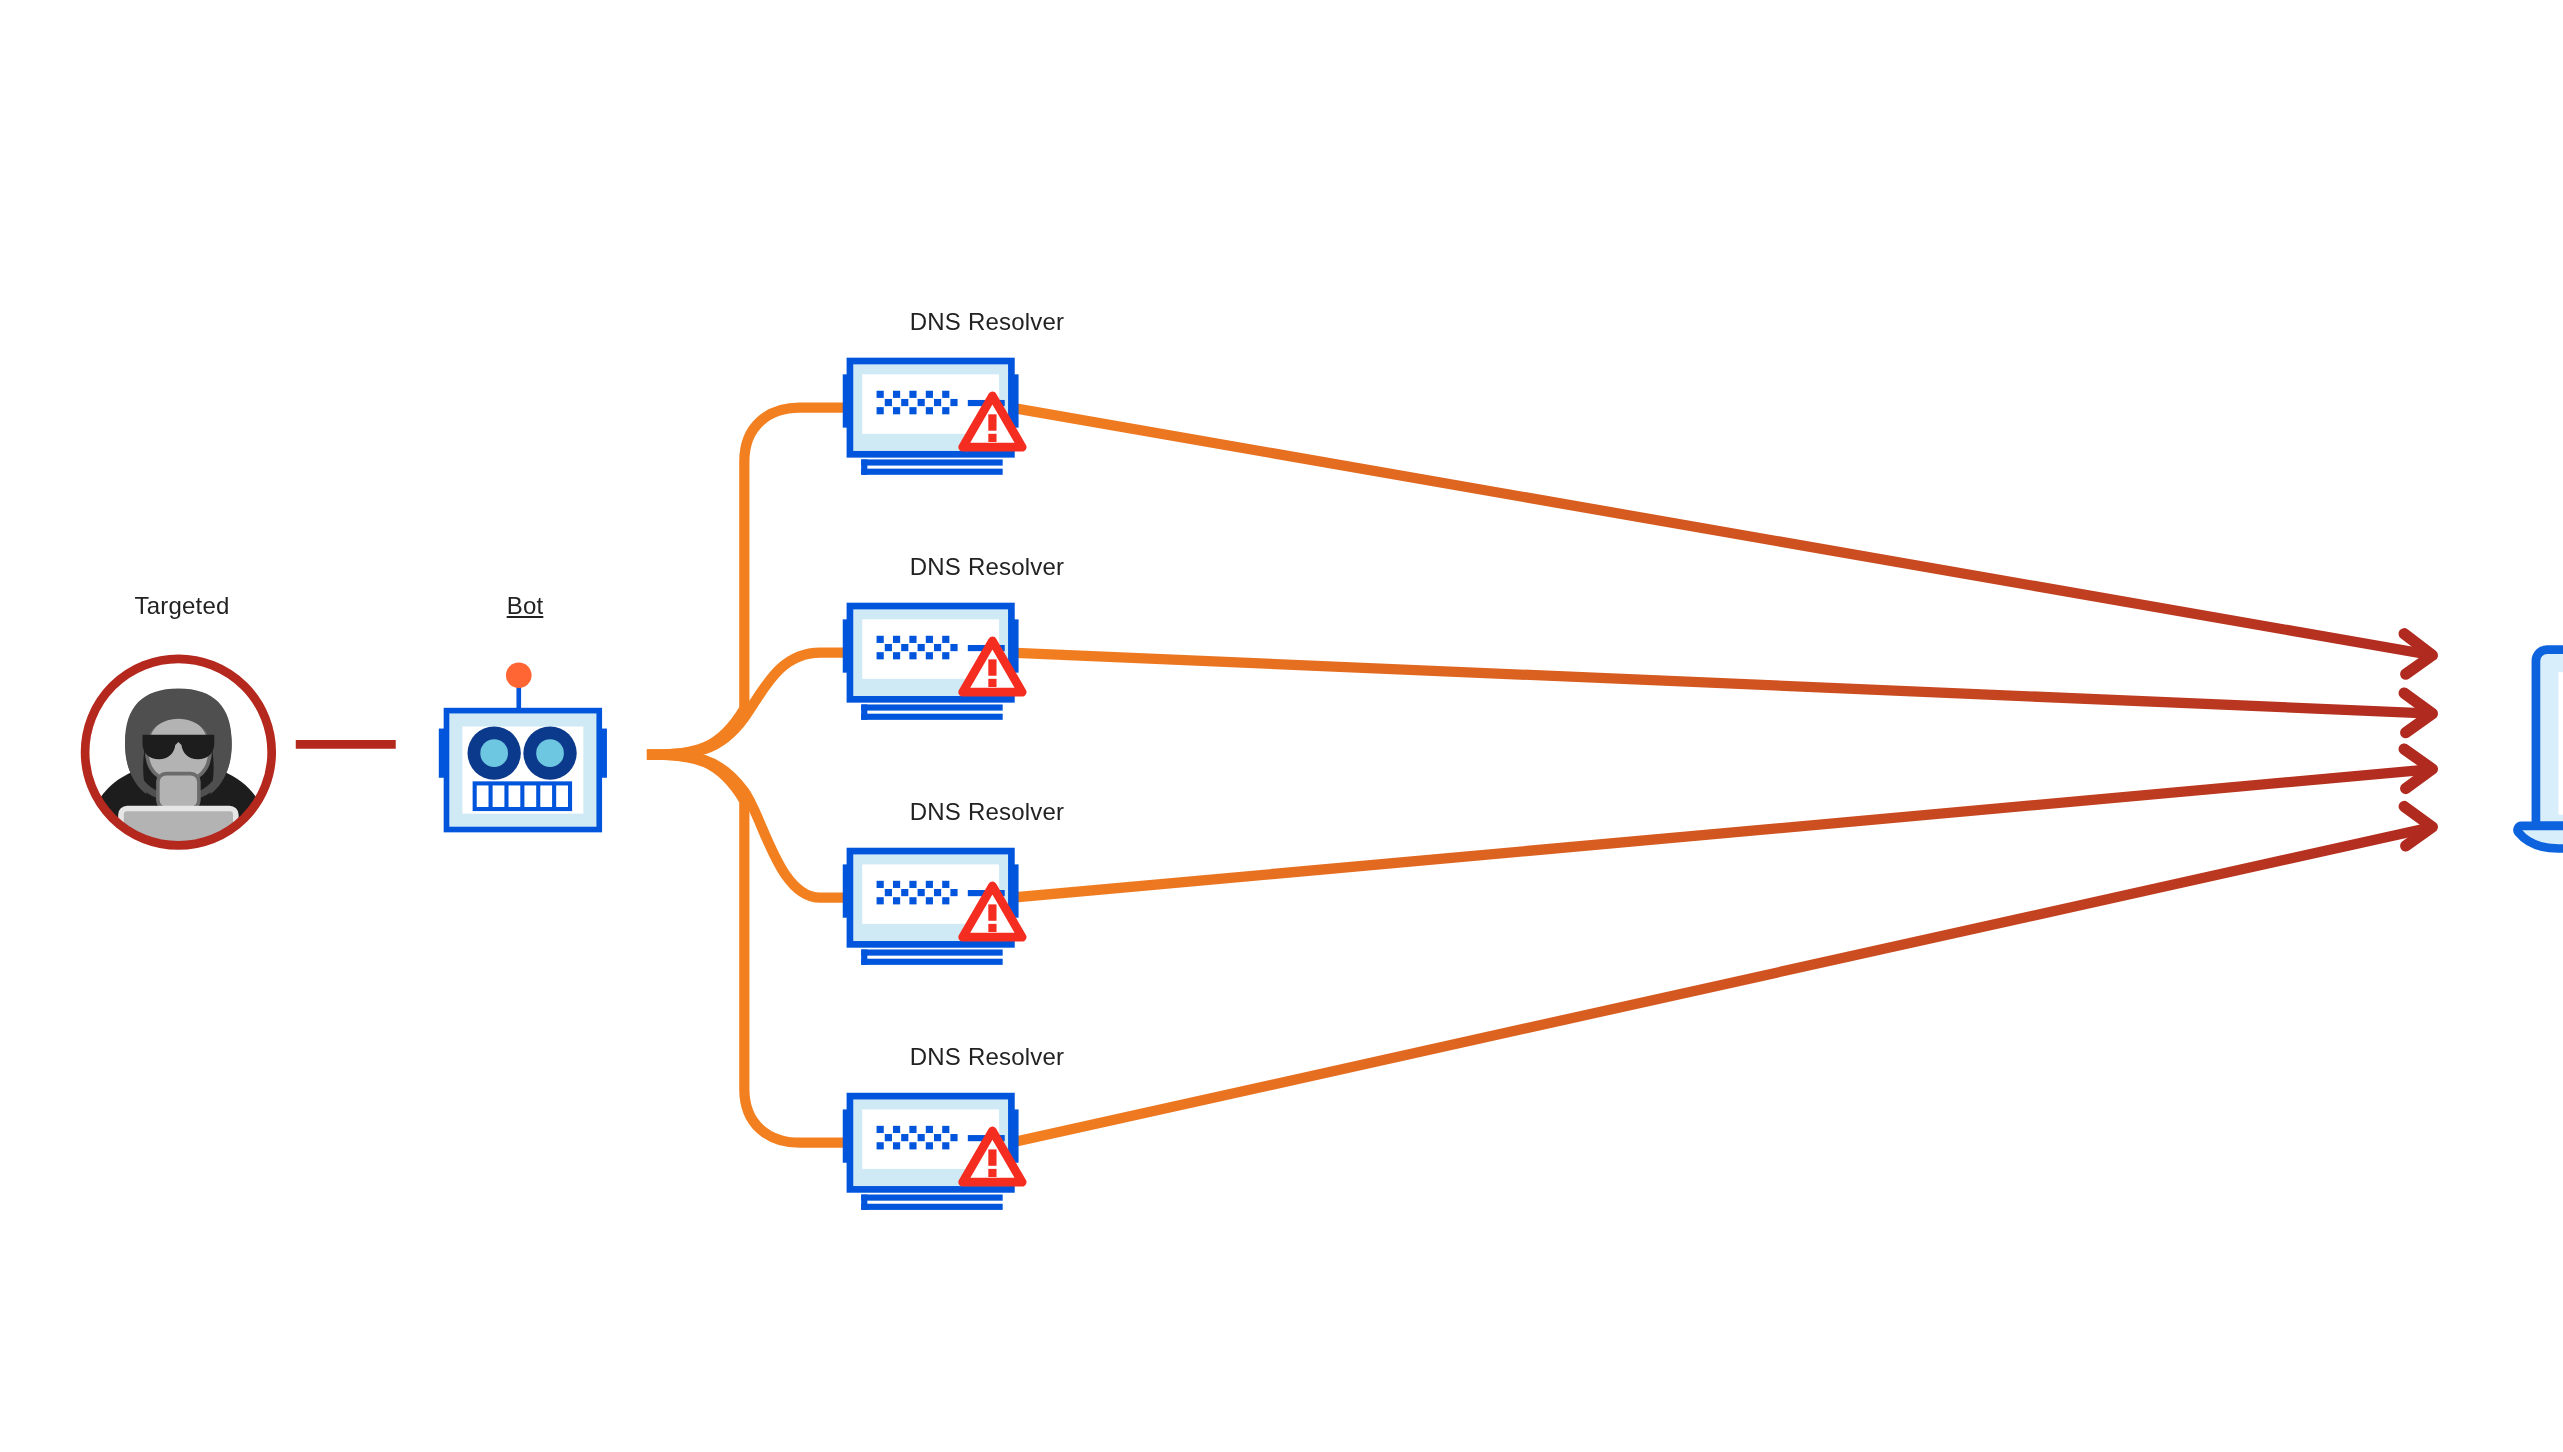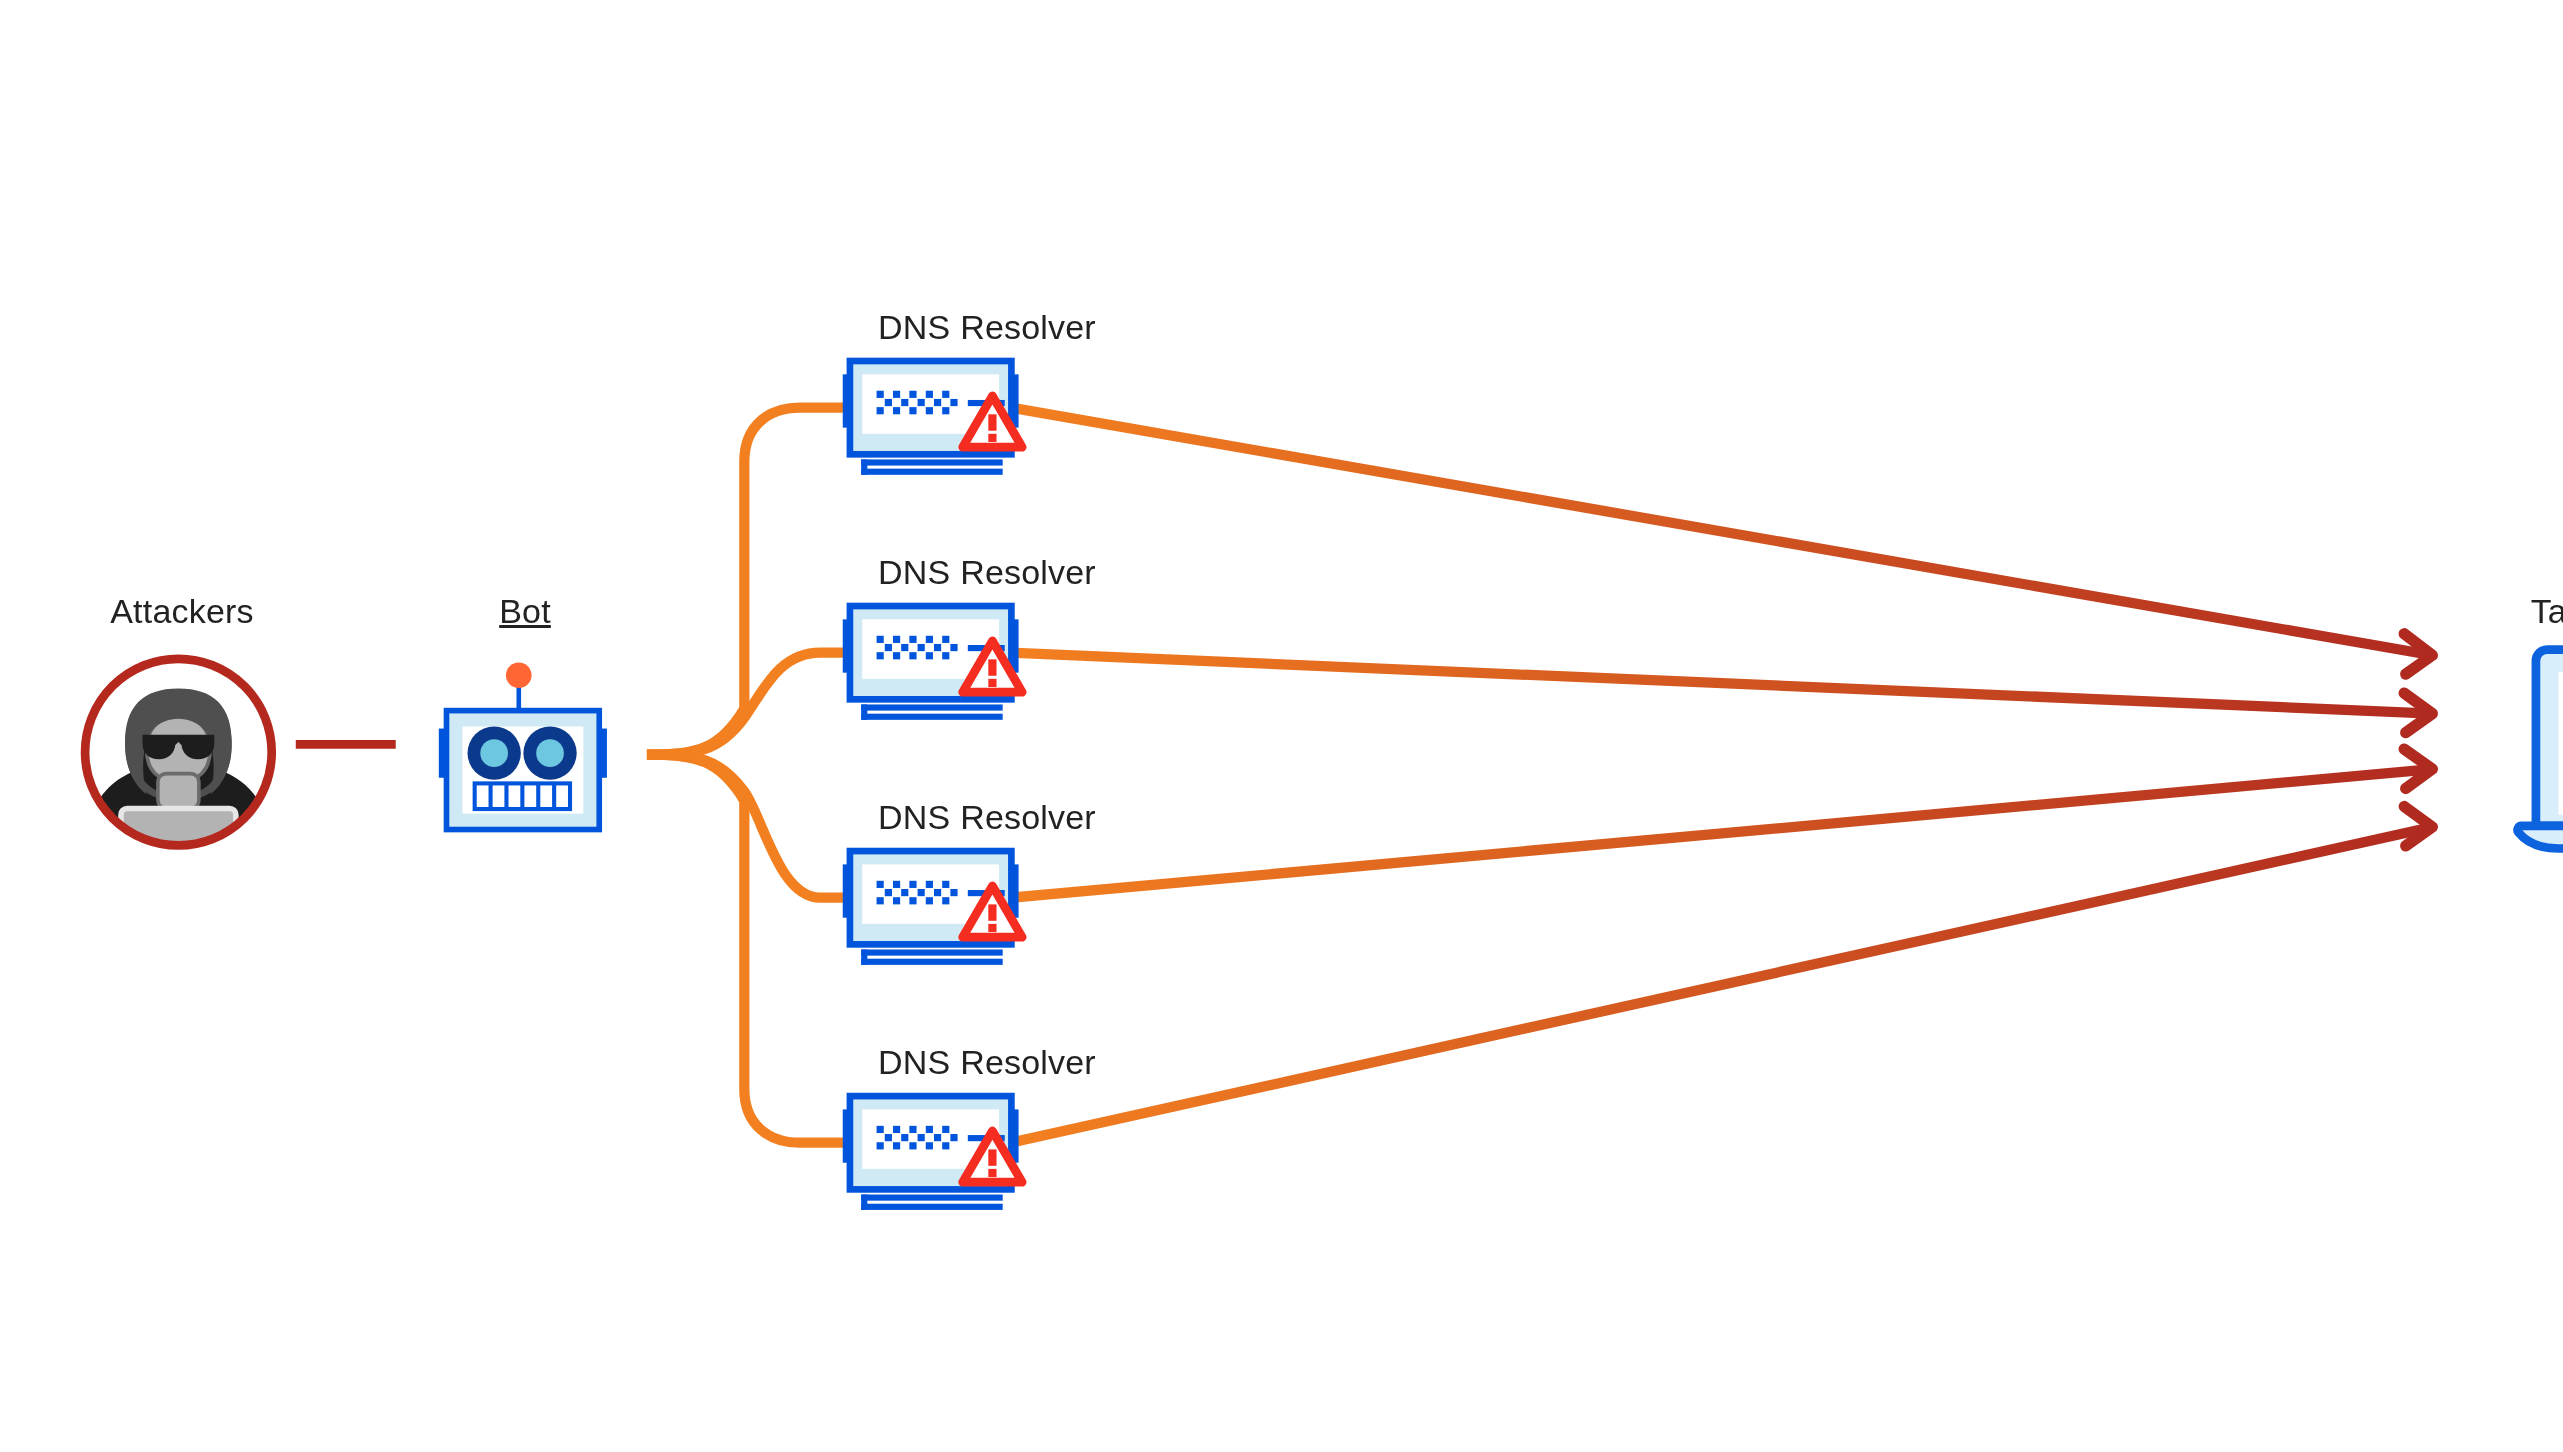--- a/index.html
+++ b/index.html
@@ -1,19 +1,19 @@
 <!DOCTYPE html>
 <html style="font-size:8.2px"><head>
 <meta charset="utf-8">
 <style>
   html,body{margin:0;padding:0;background:#ffffff;}
   body{font-family:"Liberation Sans","DejaVu Sans",sans-serif;}
   #stage{position:relative;width:2905px;height:1453px;background:#ffffff;overflow:hidden;}
   #stage svg{position:absolute;left:0;top:0;width:2905px;height:1453px;}
-  .lbl{position:absolute;color:#222222;font-size:34px;font-weight:400;letter-spacing:0.2px;white-space:nowrap;text-align:center;font-family:"Liberation Sans","DejaVu Sans",sans-serif;}
+  .lbl{position:absolute;color:#222222;font-size:24px;font-weight:400;letter-spacing:0.2px;white-space:nowrap;text-align:center;font-family:"Liberation Sans","DejaVu Sans",sans-serif;}
 </style>
 </head>
 <body>
 
 <div id="stage">
 
   <svg viewBox="0 0 5667 2834" xmlns="http://www.w3.org/2000/svg">
     <defs>
       <linearGradient id="gradA" x1="1972" y1="795" x2="4745" y2="1278" gradientUnits="userSpaceOnUse">
         <stop offset="0" stop-color="#f38020"></stop>
@@ -173,21 +173,21 @@
       </g>
     <g>
         <use href="#dnsdev" transform="translate(1658,2134)"></use>
       </g>
 
     <g>
       <use href="#laptopuser" transform="translate(4935,1253)"></use>
     </g>
   </svg>
 
-  <div class="lbl" style="left:0;top:592px;width:364px;">Attackers</div>
+  <div class="lbl" style="left:0;top:592px;width:364px;">Targeted</div>
   <div class="lbl" style="left:343px;top:592px;width:364px;text-decoration:underline;">Bot</div>
   <div class="lbl" style="left:2467px;top:592px;width:364px;">Targeted Victim</div>
 
   <div class="lbl" style="left:805px;top:308px;width:364px;">DNS Resolver</div>
   <div class="lbl" style="left:805px;top:553px;width:364px;">DNS Resolver</div>
   <div class="lbl" style="left:805px;top:798px;width:364px;">DNS Resolver</div>
   <div class="lbl" style="left:805px;top:1043px;width:364px;">DNS Resolver</div>
 
 </div>
 

